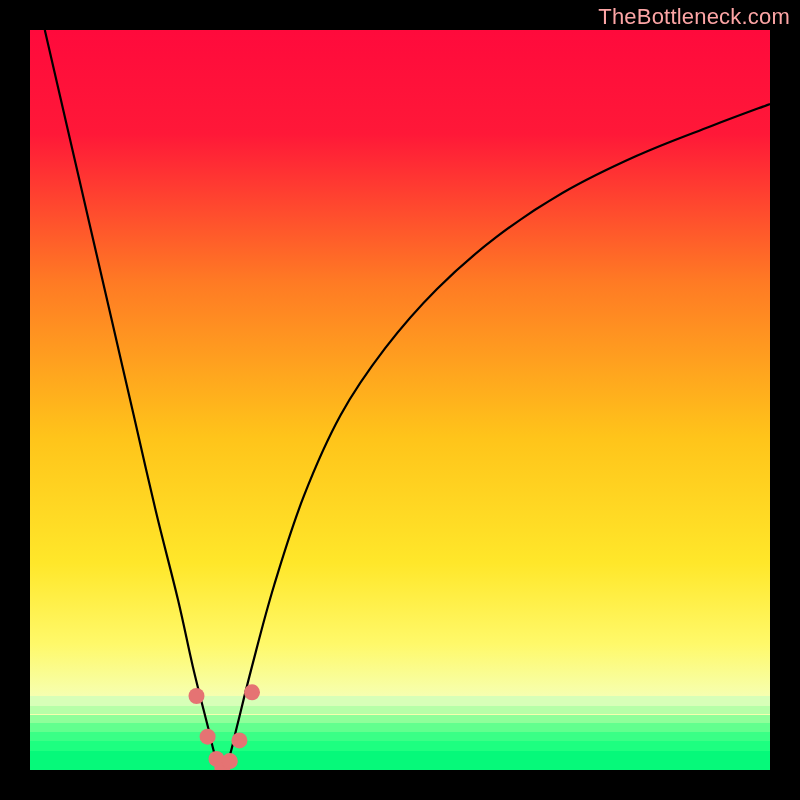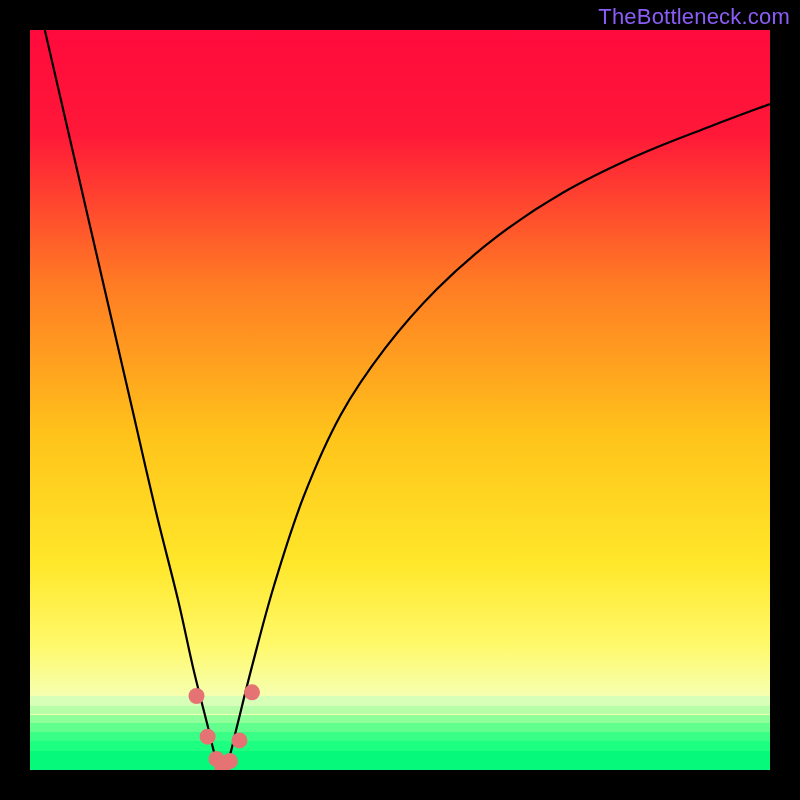--- a/index.html
+++ b/index.html
@@ -36,21 +36,21 @@
   svg.curve-layer {
     position: absolute;
     inset: 0;
     width: 740px;
     height: 740px;
   }
   .watermark {
     position: absolute;
     top: 4px;
     right: 10px;
-    color: #8b5cf6;
+    color: #fca5a5;
     font-size: 22px;
     font-weight: 500;
     letter-spacing: 0.2px;
     user-select: none;
   }
 </style>
 </head>
 <body>
 
 <div class="frame">

